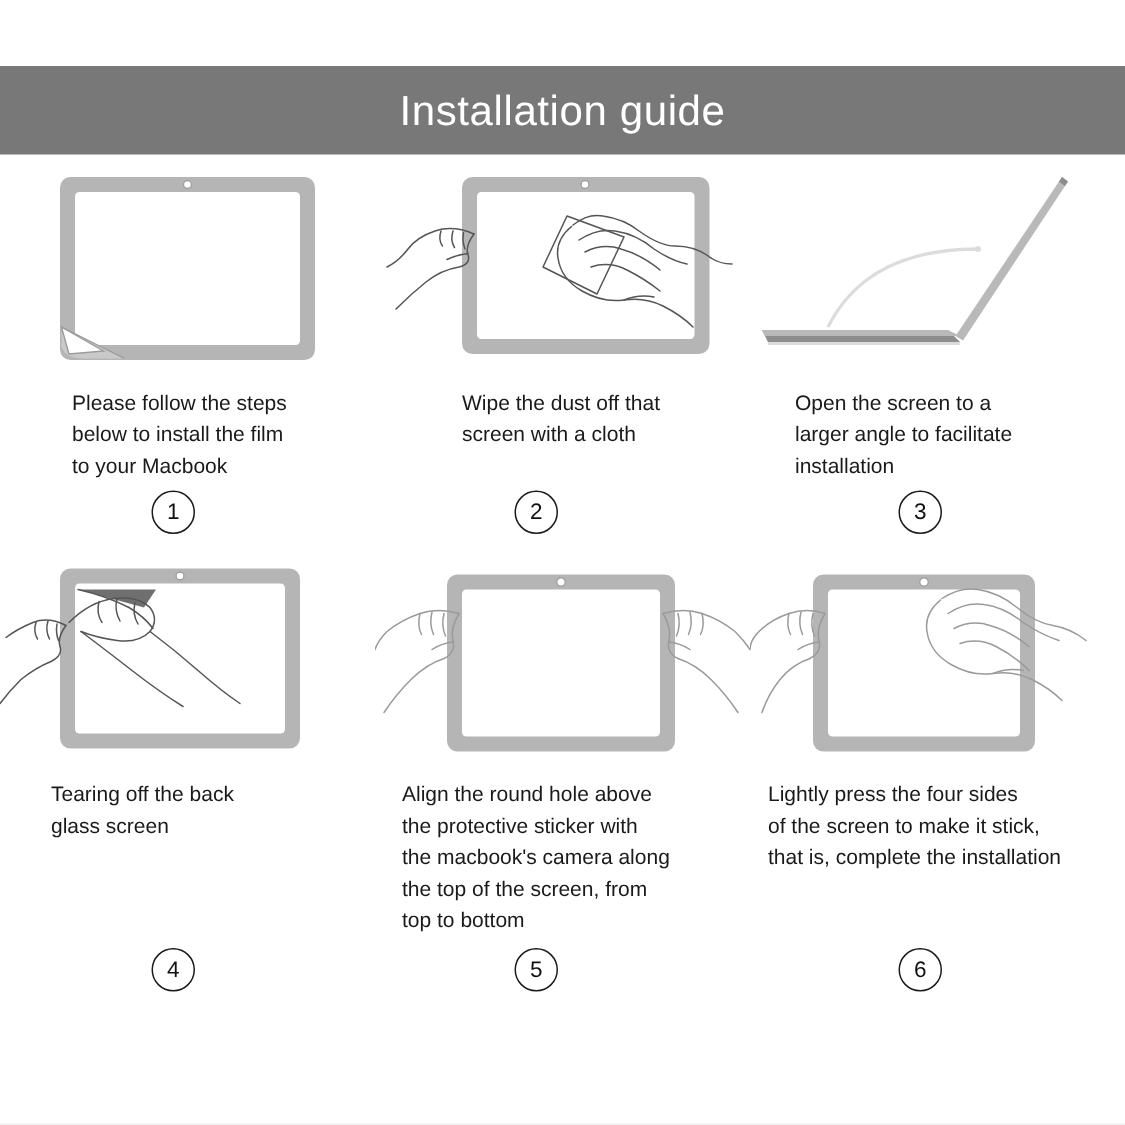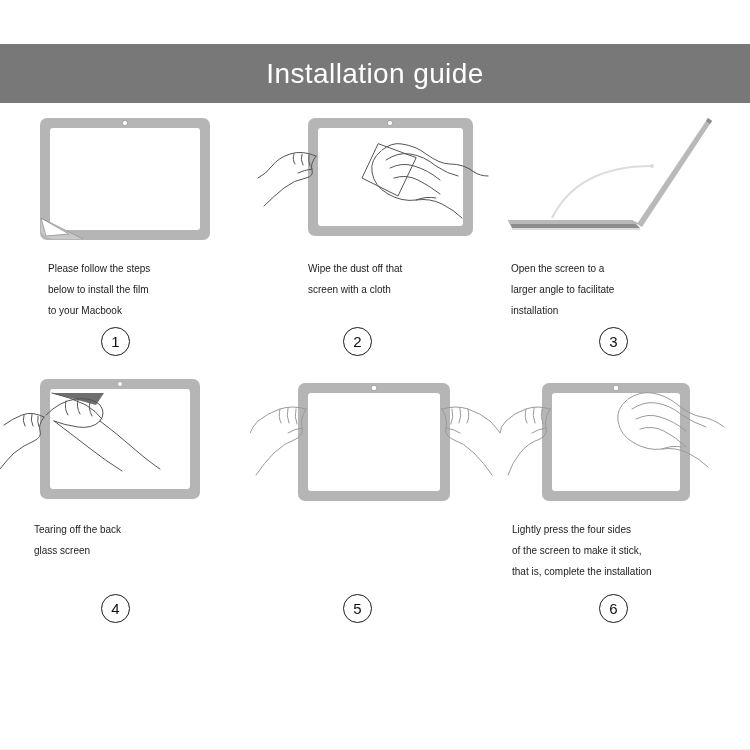--- a/index.html
+++ b/index.html
@@ -27,27 +27,27 @@
   .grid{
     position:absolute;left:0;top:110px;width:750px;
   }
   .row{display:flex;width:750px;}
   .cell{width:250px;position:relative;box-sizing:border-box;}
 
   .art{height:140px;position:relative;}
   .art svg{display:block;margin:0 auto;}
 
   .caption{
-    font-size:10px;line-height:21px;color:#1a1a1a;
+    font-size:14px;line-height:21px;color:#1a1a1a;
     padding:0 8px 0 0;
     white-space:pre-line;
   }
   .cap-1{margin:8px 0 0 48px;}
   .cap-2{margin:8px 0 0 58px;}
-  .cap-3{margin:8px 0 0 11px;}
+  .cap-3{margin:8px 0 0 30px;}
   .cap-4{margin:8px 0 0 34px;}
   .cap-5{margin:8px 0 0 18px;}
   .cap-6{margin:8px 0 4px 12px;}
   .num{
     width:27px;height:27px;border-radius:50%;
     border:1.4px solid #1a1a1a;
     display:flex;align-items:center;justify-content:center;
     font-size:15px;color:#111;font-family:"Liberation Sans", sans-serif;
   }
 
@@ -197,20 +197,25 @@
 
               <path d="M192 38 Q206 34 218 38 Q230 42 240 50 Q246 56 250 62"></path>
               <path d="M192 38 Q198 48 196 56 Q194 64 202 68 Q214 72 224 82 Q234 92 242 104"></path>
               <path d="M218 38 Q220 46 217 52"></path>
               <path d="M210 37 Q212 45 209 52"></path>
               <path d="M202 38 Q204 46 201 53"></path>
               <path d="M196 57 Q204 58 210 62"></path>
             </g>
           </svg>
         </div>
+        <div class="caption cap-5">Align the round hole above
+the protective sticker with
+the macbook's camera along
+the top of the screen, from
+top to bottom</div>
       </div>
 
       <div class="cell">
         <div class="art">
           <svg width="250" height="140" viewBox="0 0 250 140">
             <rect x="42" y="12" width="148" height="118" rx="7" fill="#b5b5b5"></rect>
             <rect x="52" y="22" width="128" height="98" rx="3" fill="#ffffff"></rect>
             <circle cx="116" cy="17" r="2.8" fill="#ffffff" stroke="#9a9a9a" stroke-width="0.8"></circle>
             <g fill="none" stroke="#9a9a9a" stroke-width="1" stroke-linecap="round" stroke-linejoin="round">
 

